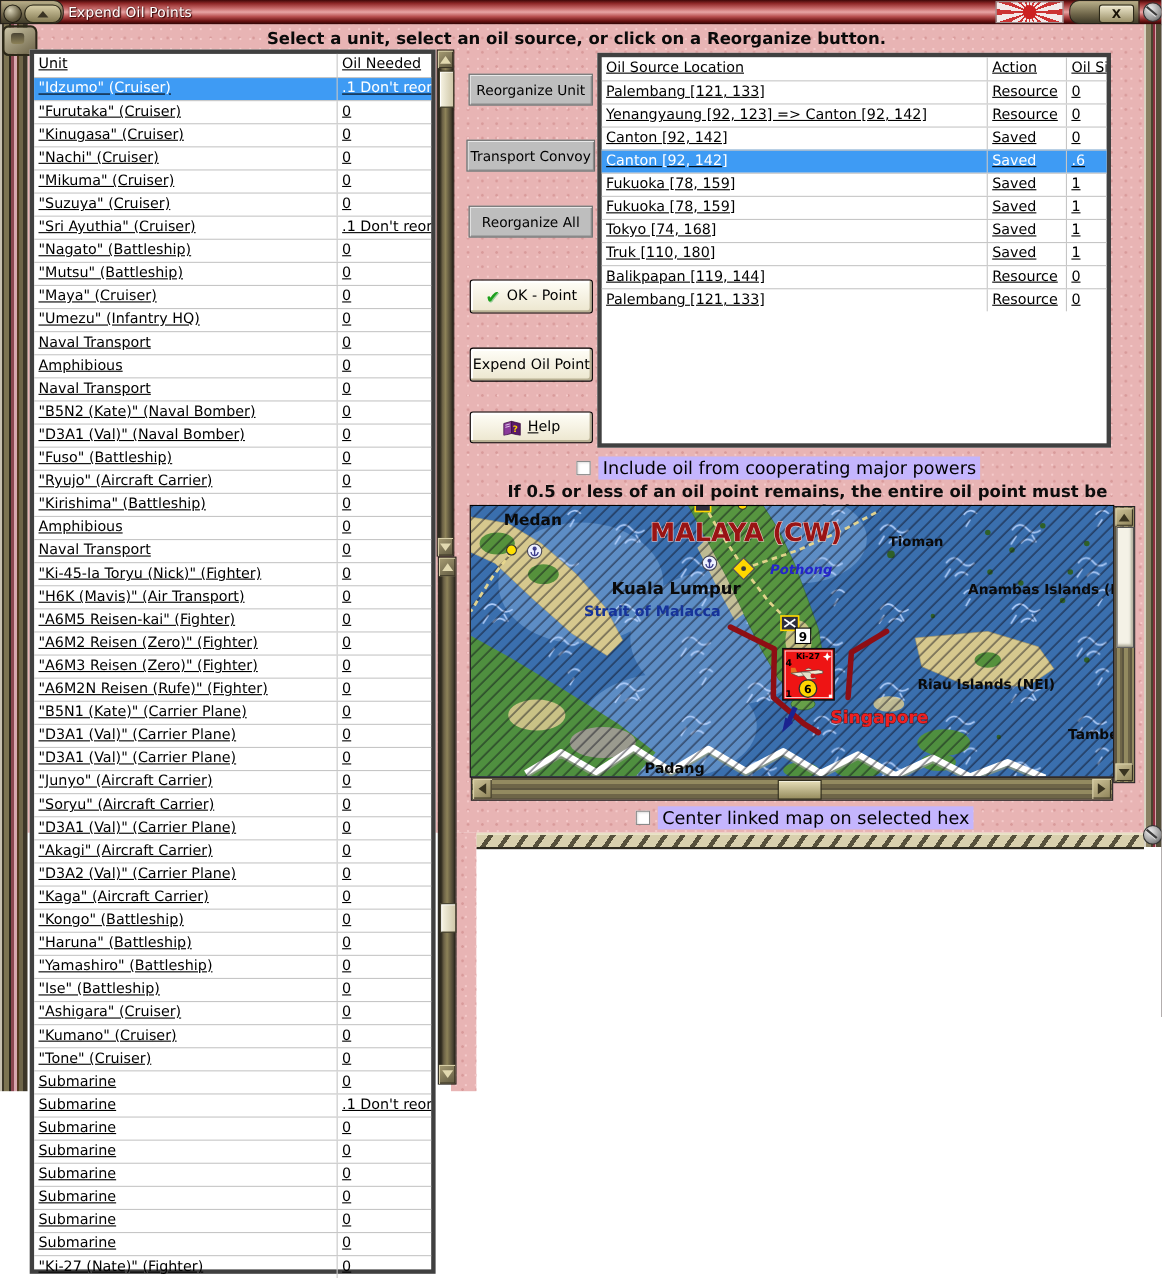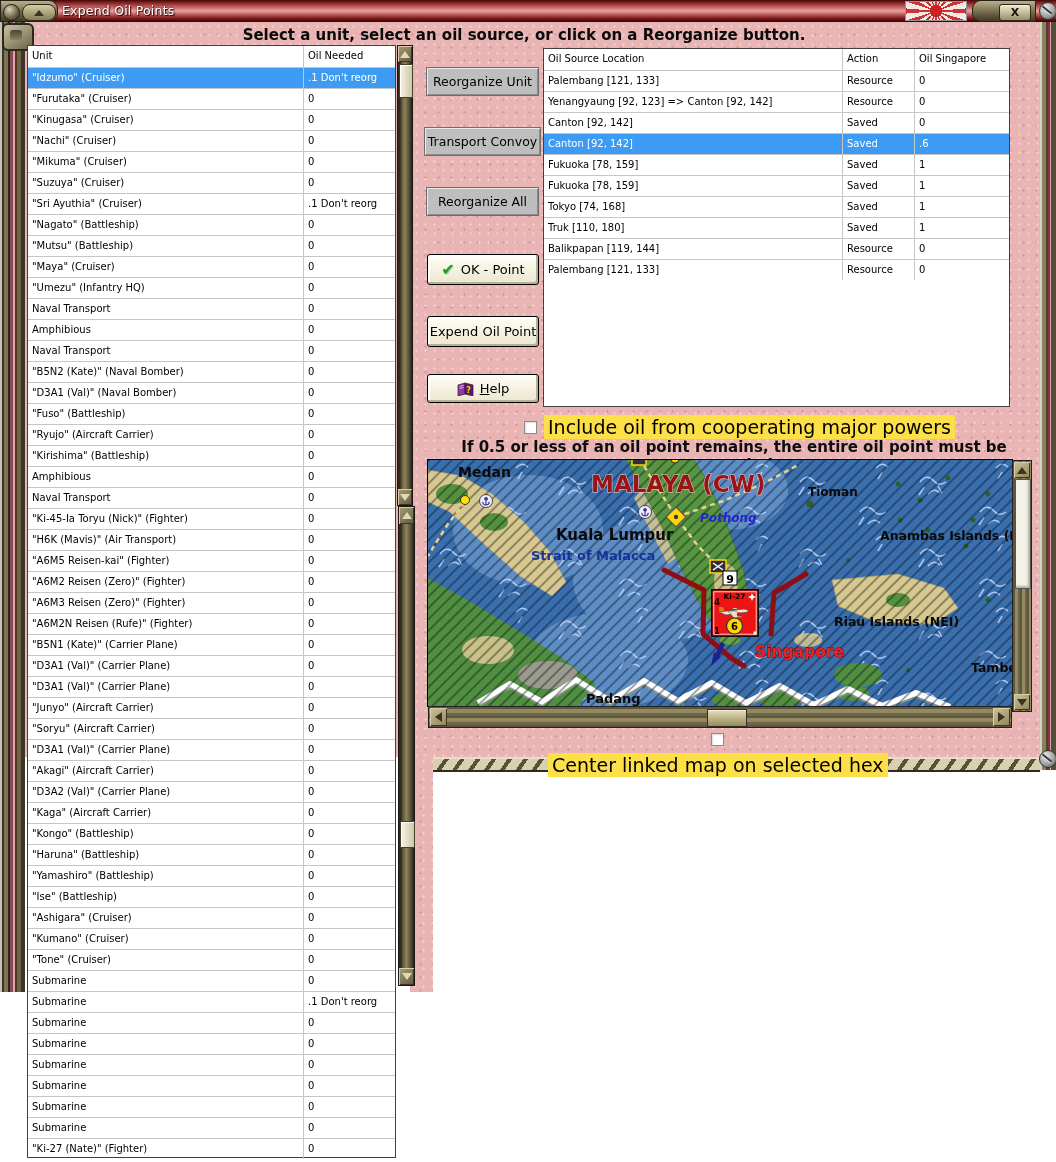--- a/index.html
+++ b/index.html
@@ -50,47 +50,47 @@
   .pink,.dialog-bg,.pink-tail{background-color:#e8b4b4;background-image:
     radial-gradient(circle,#f4caca 0 1px,transparent 1.4px),
     radial-gradient(circle,#d89a9a 0 1px,transparent 1.4px);
     background-size:9px 9px,13px 13px;background-position:0 0,4px 6px;}
   .dialog-bg{left:25px;top:22px;width:1015px;height:735px;}
   .pink-tail{left:410px;top:757px;width:23px;height:235px;}
 
   .instruction{left:34px;top:26px;width:980px;font-size:15px;font-weight:bold;color:#0a0a0a;text-align:center;}
 
   
-  .gtable{background:#fff;border:1px solid #404040;box-sizing:border-box;font-size:10px;color:#000;}
+  .gtable{background:#fff;border:4px solid #404040;box-sizing:border-box;font-size:13px;color:#000;text-decoration:underline;}
   .trow{display:flex;height:21px;line-height:20px;box-sizing:border-box;border-top:1px solid #c6c6c6;}
   .trow.head{border-top:none;}
   .trow>div{overflow:hidden;white-space:nowrap;padding-left:4px;box-sizing:border-box;}
   .trow.sel{background:#3e9bf4;color:#fff;}
   .unit-table{left:27px;top:45px;width:369px;height:1113px;}
   .unit-table .cu{width:276px;border-right:1px solid #c6c6c6;}
   .unit-table .cn{flex:1;}
   .oil-table{left:543px;top:48px;width:467px;height:359px;}
-  .oil-table .cl{width:299px;border-right:1px solid #c6c6c6;}
+  .oil-table .cl{width:351px;border-right:1px solid #c6c6c6;}
   .oil-table .ca{width:72px;border-right:1px solid #c6c6c6;}
   .oil-table .cv{flex:1;}
 
   
   .btn-flat{height:29px;background:#bebebe;border:1px solid #6e6e6e;box-sizing:border-box;
     box-shadow:inset 1px 1px 0 #e9e9e9,inset -1px -1px 0 #8a8a8a;
     display:flex;align-items:center;justify-content:center;font-size:12.5px;color:#000;cursor:default;}
   .btn-ivory{height:31px;background:linear-gradient(180deg,#fffef8,#ece6ce);border:1px solid #000;border-radius:3px;
     box-sizing:border-box;box-shadow:inset -2px -2px 0 #b8b093,inset 2px 2px 0 #fff;
     display:flex;align-items:center;justify-content:center;gap:6px;font-size:13px;color:#000;}
   .chk-ic{color:#1da01d;font-size:16px;font-weight:bold;text-shadow:1px 1px 0 #9c9;line-height:1;}
 
   
   .opt-row{display:flex;align-items:center;gap:7px;}
   .cbox{width:13px;height:13px;background:#fff;border:1px solid #8a8a8a;box-sizing:border-box;
     box-shadow:inset 1px 1px 2px #00000022;}
-  .opt-label{background:#fde047;color:#000;font-size:19px;padding:1px 4px;}
+  .opt-label{background:#c4b5fd;color:#000;font-size:16px;padding:1px 4px;}
   .note{left:430px;top:438px;width:608px;text-align:center;font-size:15px;font-weight:bold;color:#0d0d0d;}
 
   
   .sb{box-sizing:border-box;border:1px solid #1a1710;
     background:linear-gradient(90deg,#2e2a1e 0 2px,#6b6146 30%,#8d8258 50%,#4a4332 85%,#232016);}
   .sb-btn{position:absolute;background:linear-gradient(145deg,#a89d74,#5f5840);
     box-shadow:inset 1px 1px 0 #d8cfa8,inset -1px -1px 0 #3a3424;display:flex;align-items:center;justify-content:center;}
   .tri-up{width:0;height:0;border-left:5px solid transparent;border-right:5px solid transparent;border-bottom:7px solid #e2d9b0;}
   .tri-dn{width:0;height:0;border-left:5px solid transparent;border-right:5px solid transparent;border-top:7px solid #e2d9b0;}
   .tri-lf{width:0;height:0;border-top:5px solid transparent;border-bottom:5px solid transparent;border-right:7px solid #e2d9b0;}
@@ -624,18 +624,18 @@
   <div class="abs maph">
     <div class="sb-btn" style="left:1px;">
         <span class="tri-lf"></span>
       </div>
     <div class="abs maph-thumb"></div>
     <div class="sb-btn" style="right:1px;">
         <span class="tri-rt"></span>
       </div>
   </div>
 
-  <div class="abs opt-row" style="left:548px;top:733px;flex-direction:column;">
+  <div class="abs opt-row" style="left:578px;top:733px;">
     <div class="cbox"></div>
     <div class="opt-label">Center linked map on selected hex</div>
   </div>
 
 </div>
 
 </body></html>

